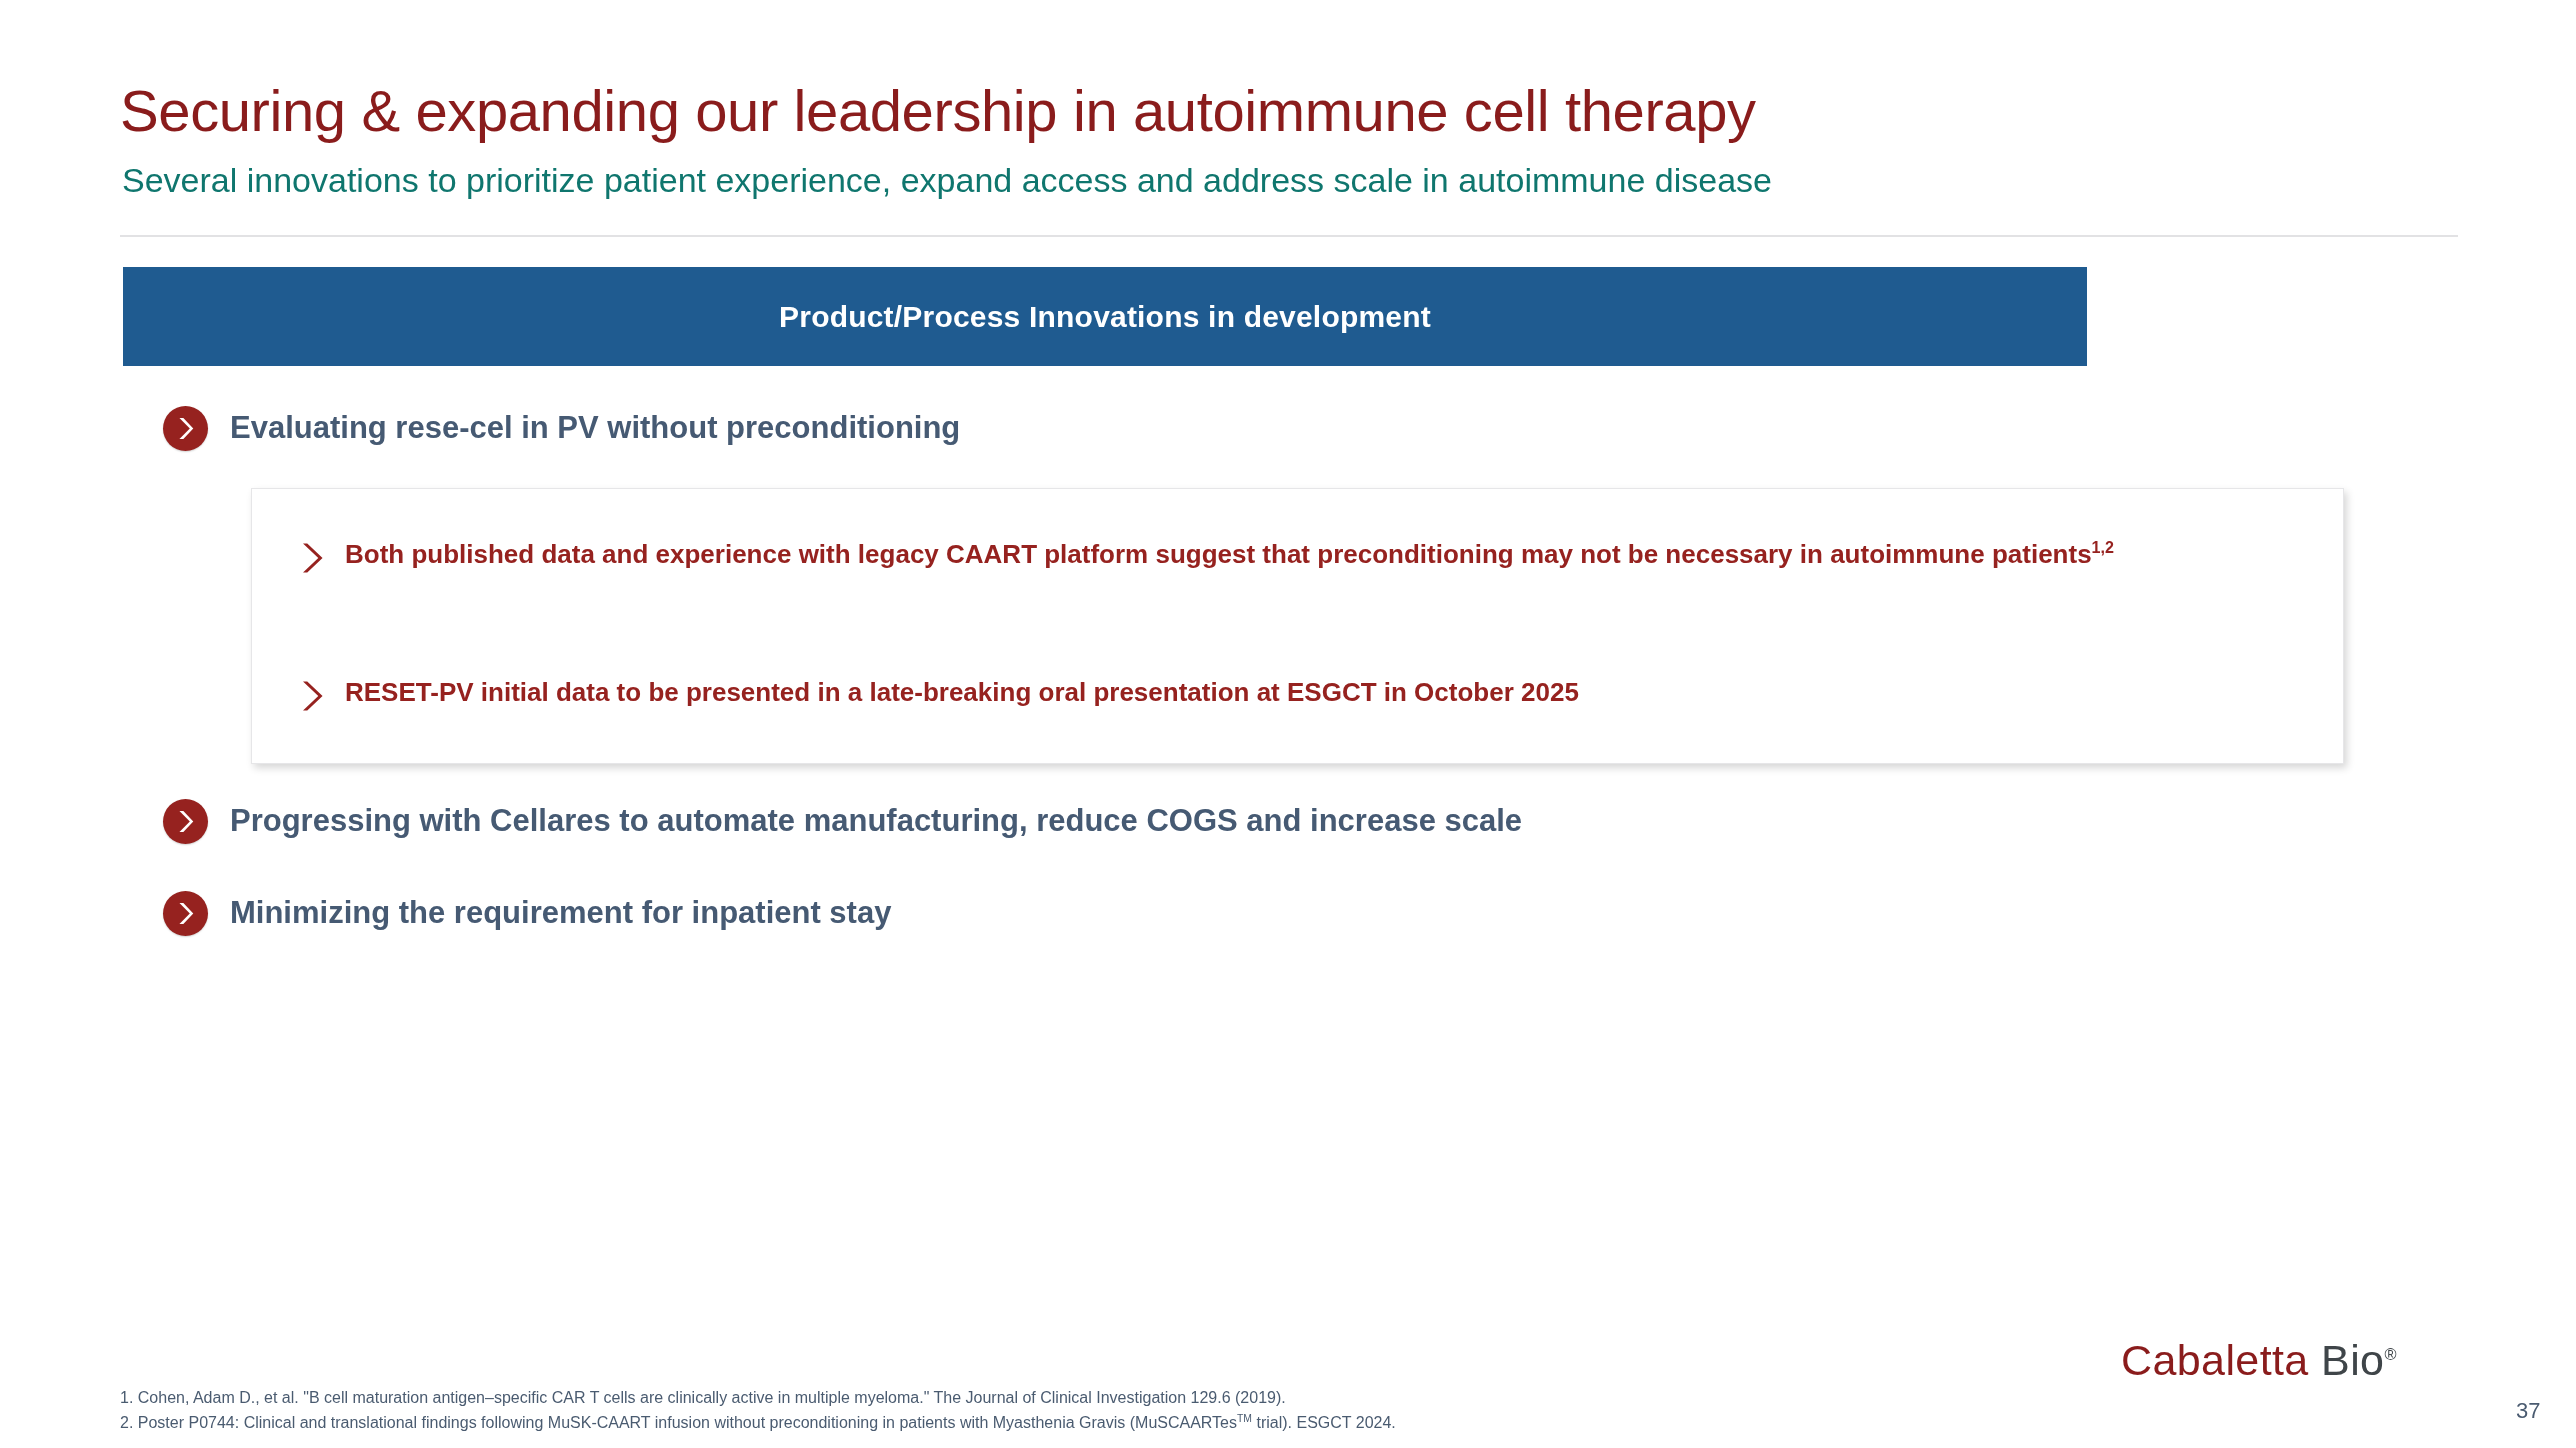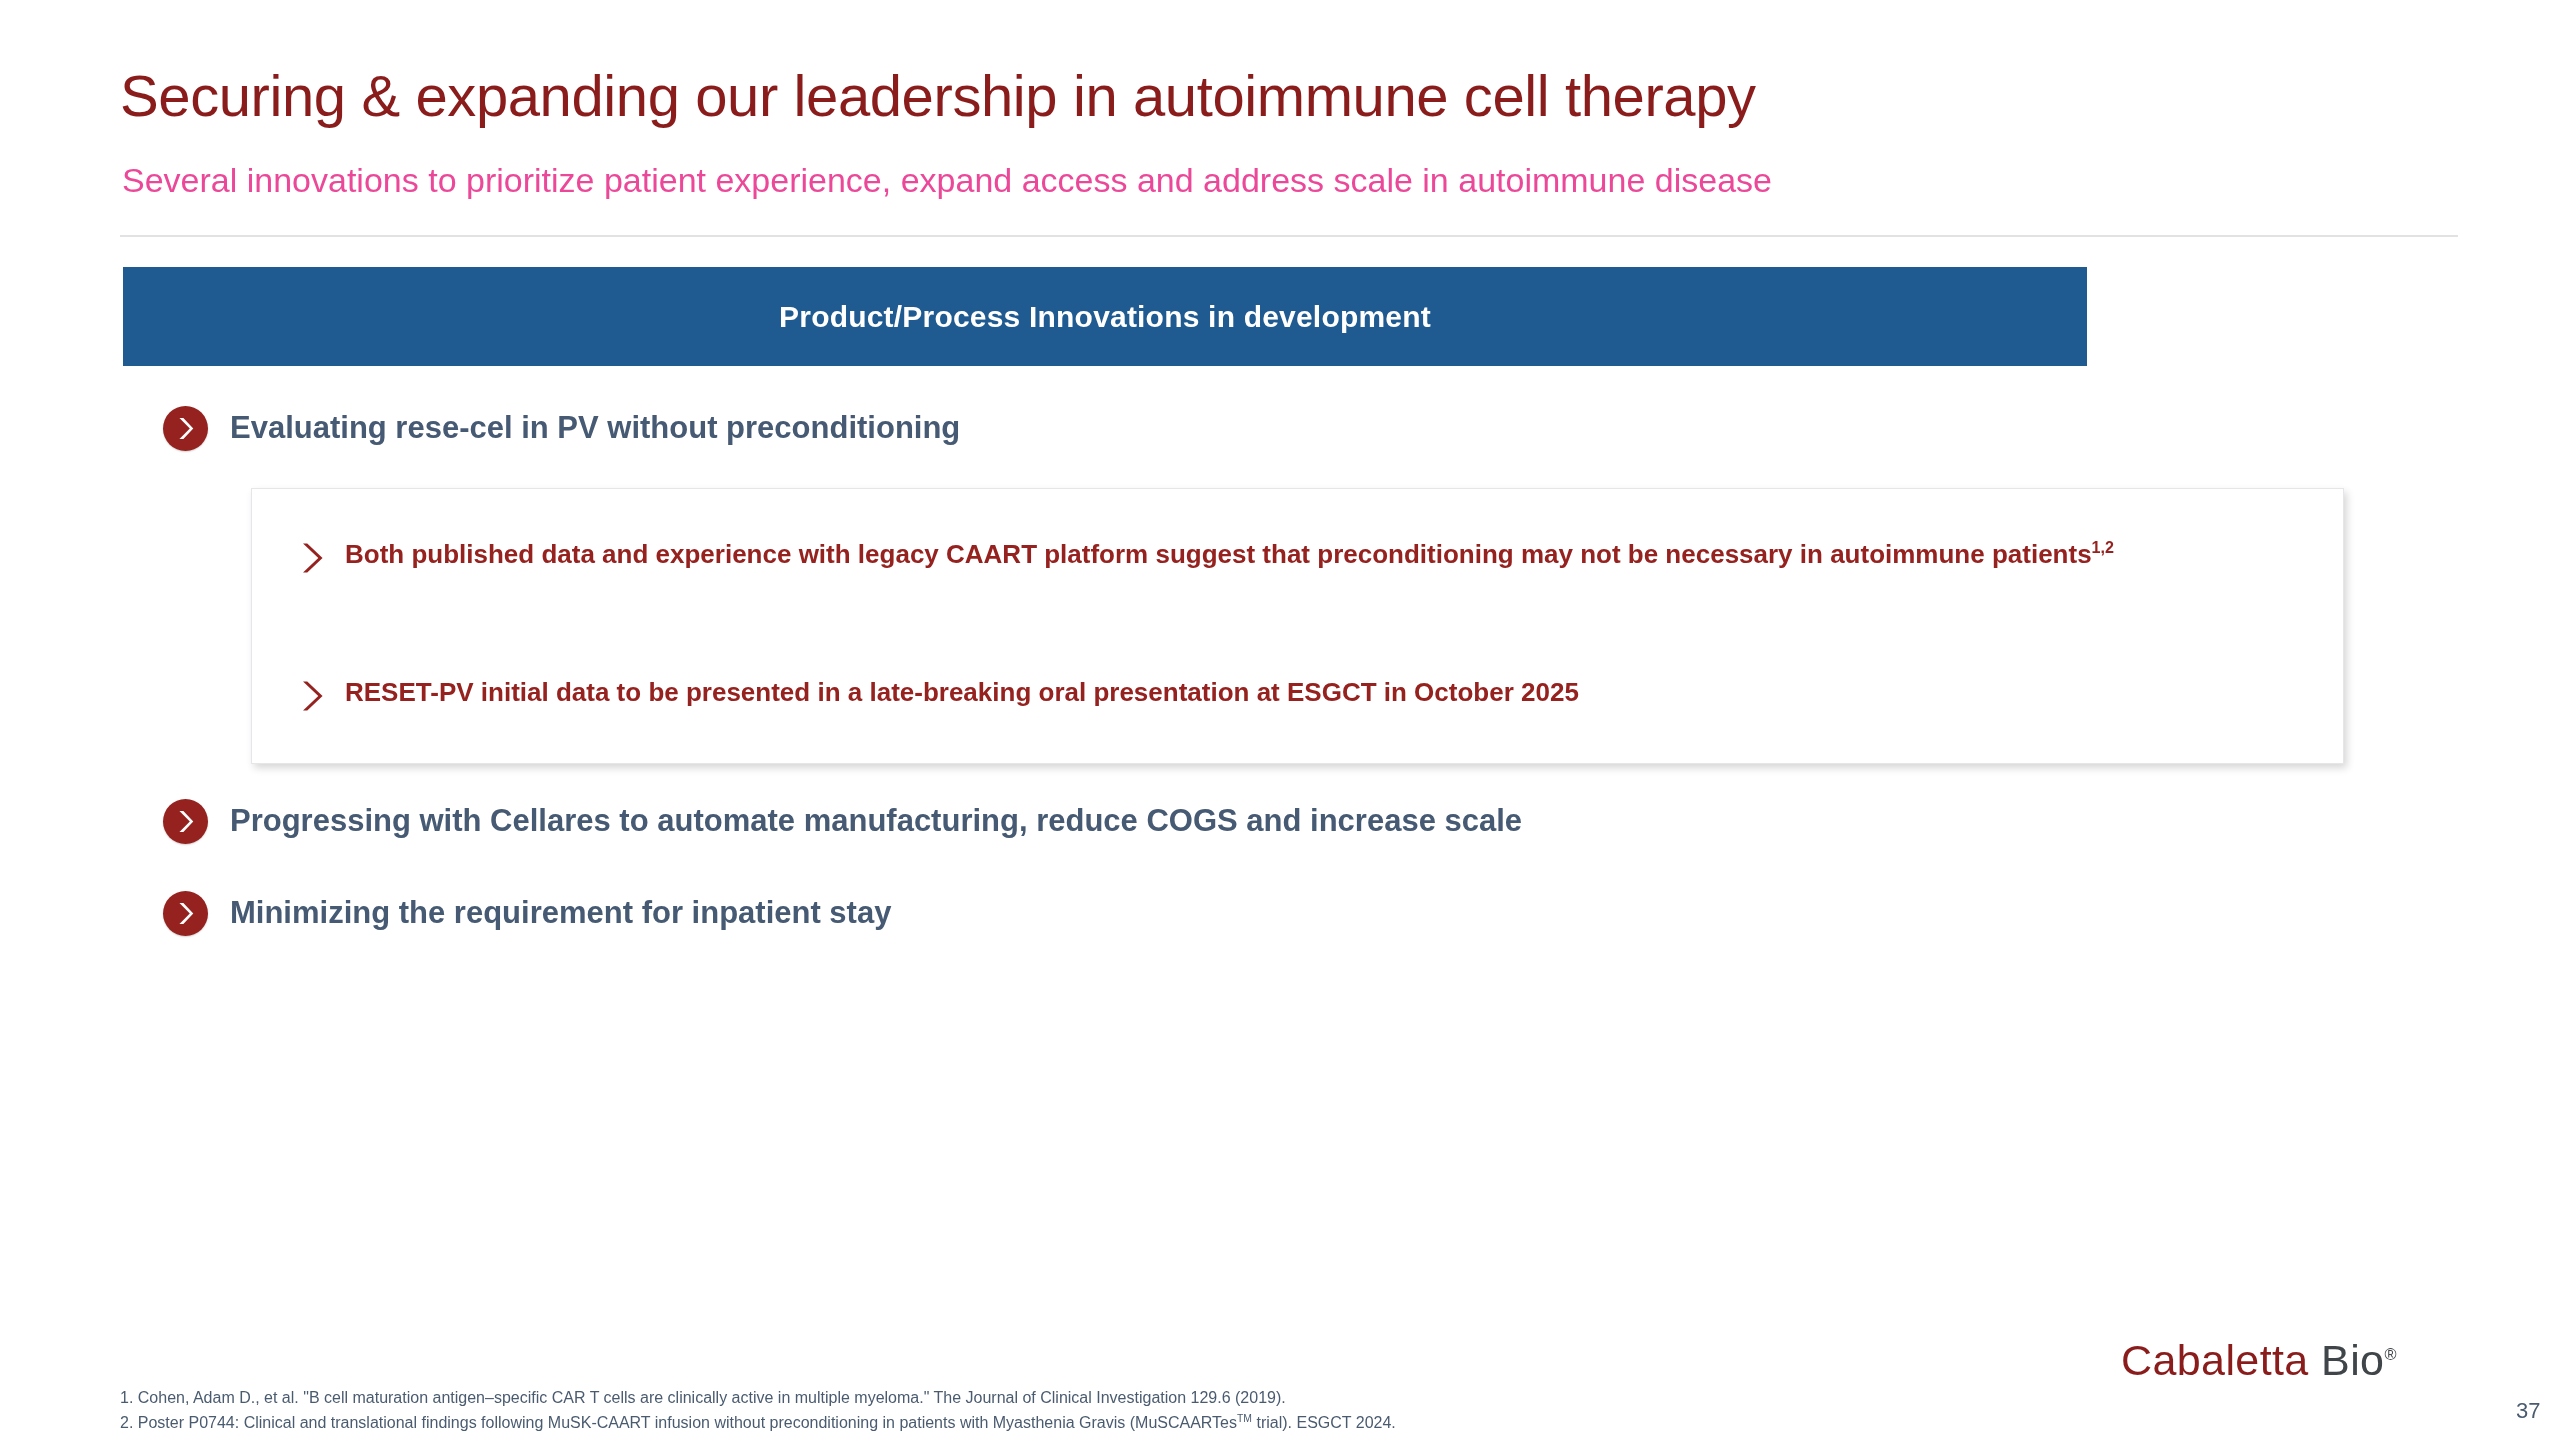--- a/index.html
+++ b/index.html
@@ -18,36 +18,36 @@
   .slide {
     position: absolute;
     inset: 0;
     background: #ffffff;
   }
 
   
   .page-title {
     position: absolute;
     left: 120px;
-    top: 26px;
+    top: 41px;
     font-size: 58px;
     line-height: 1.08;
     font-weight: 400;
     color: #8A1C1C;
     letter-spacing: -0.4px;
     white-space: nowrap;
   }
   .page-subtitle {
     position: absolute;
     left: 122px;
     top: 160px;
     font-size: 34px;
     line-height: 1.2;
     font-weight: 400;
-    color: #ec4899;
+    color: #0f766e;
     white-space: nowrap;
   }
   .header-divider {
     position: absolute;
     left: 120px;
     top: 235px;
     width: 2338px;
     height: 1.7px;
     background: #E2E2E4;
   }

